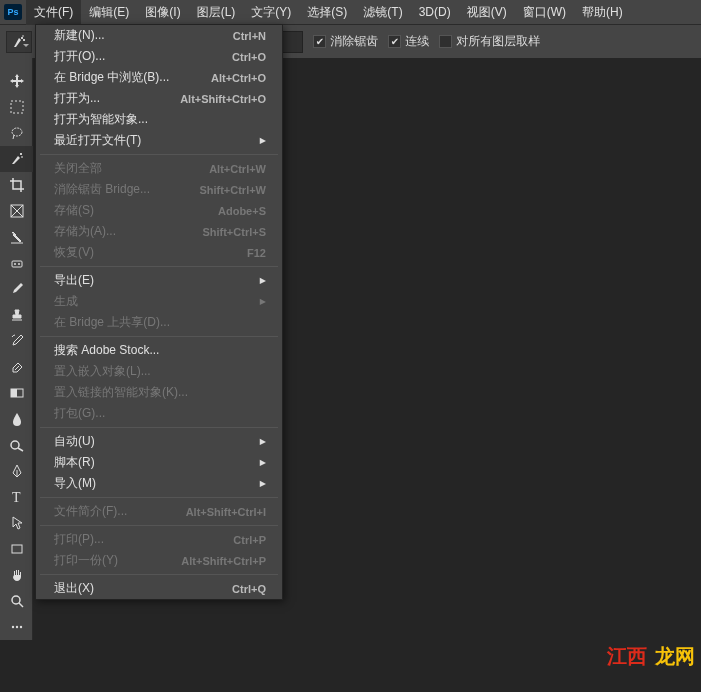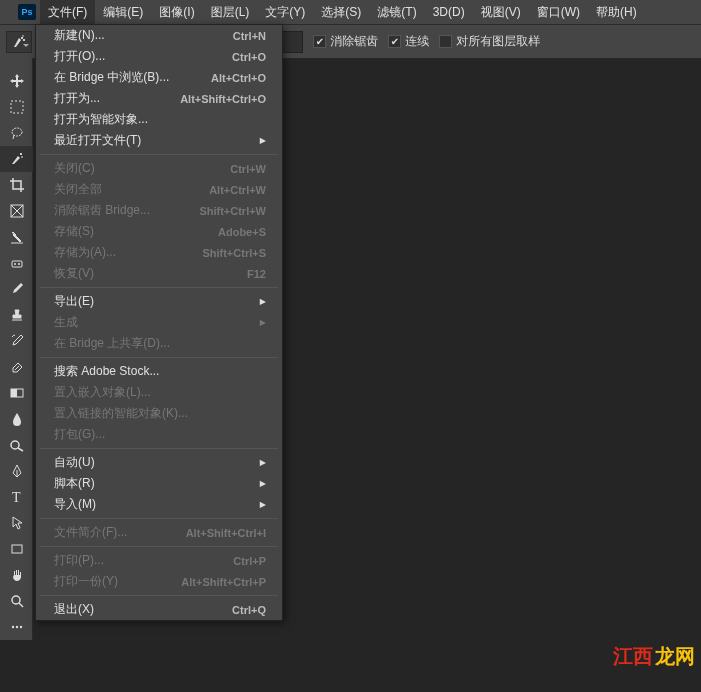--- a/index.html
+++ b/index.html
@@ -19,21 +19,21 @@
   background: #252525;
   position: relative;
 }
 
 
 .menubar {
   height: 24px;
   background: #454545;
   display: flex;
   align-items: center;
-  padding: 0 18px;
+  padding: 0 4px;
   color: #e0e0e0;
 }
 .ps-logo {
   width: 18px;
   height: 16px;
   background: #001e36;
   color: #31a8ff;
   font-size: 9px;
   font-weight: bold;
   display: flex;
@@ -203,21 +203,21 @@
   background: #252525;
 }
 
 
 .watermark-row {
   position: absolute;
   right: 6px;
   bottom: 22px;
   display: flex;
   align-items: center;
-  gap: 2px;
+  gap: 8px;
 }
 .wm-red {
   color: #dc2b1b;
   font-size: 20px;
   font-weight: bold;
   font-family: "SimHei", sans-serif;
 }
 .wm-yellow {
   color: #f7c209;
   font-size: 20px;
@@ -445,24 +445,20 @@
       </div>
       <div class="dd-item">
         <span>打开为智能对象...</span>
       </div>
       <div class="dd-item">
         <span>最近打开文件(T)</span>
         <span class="submenu-arrow" style="font-size: 8px;">▶</span>
       </div>
       <div class="dd-sep"></div>
       <div class="dd-item disabled">
-        <span>关闭(C)</span>
-        <span class="dd-shortcut">Ctrl+W</span>
-      </div>
-      <div class="dd-item disabled">
         <span>关闭全部</span>
         <span class="dd-shortcut">Alt+Ctrl+W</span>
       </div>
       <div class="dd-item disabled">
         <span>消除锯齿 Bridge...</span>
         <span class="dd-shortcut">Shift+Ctrl+W</span>
       </div>
       <div class="dd-item disabled">
         <span>存储(S)</span>
         <span class="dd-shortcut">Adobe+S</span>

